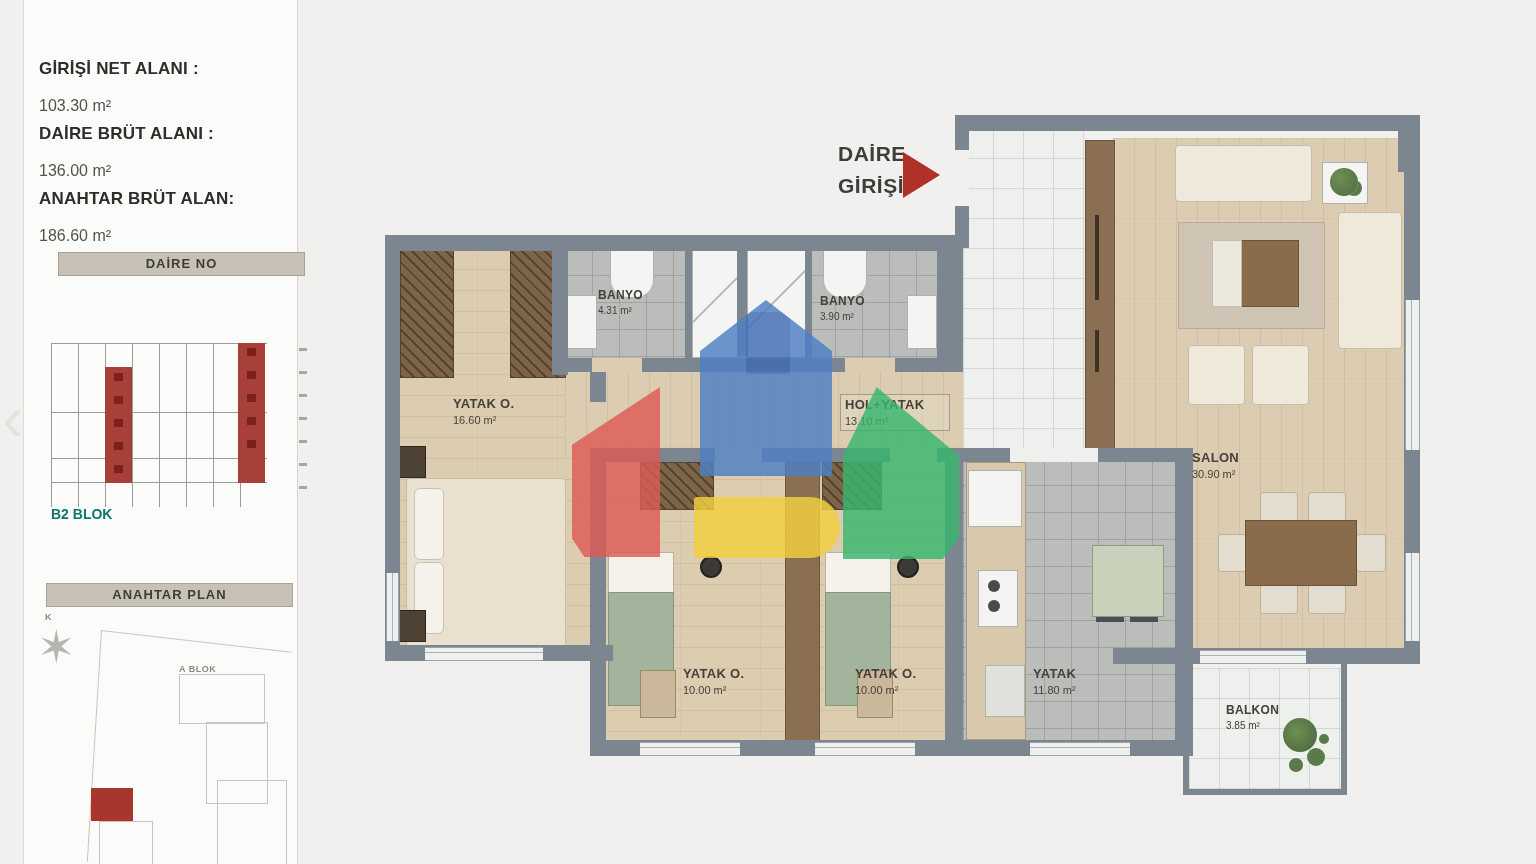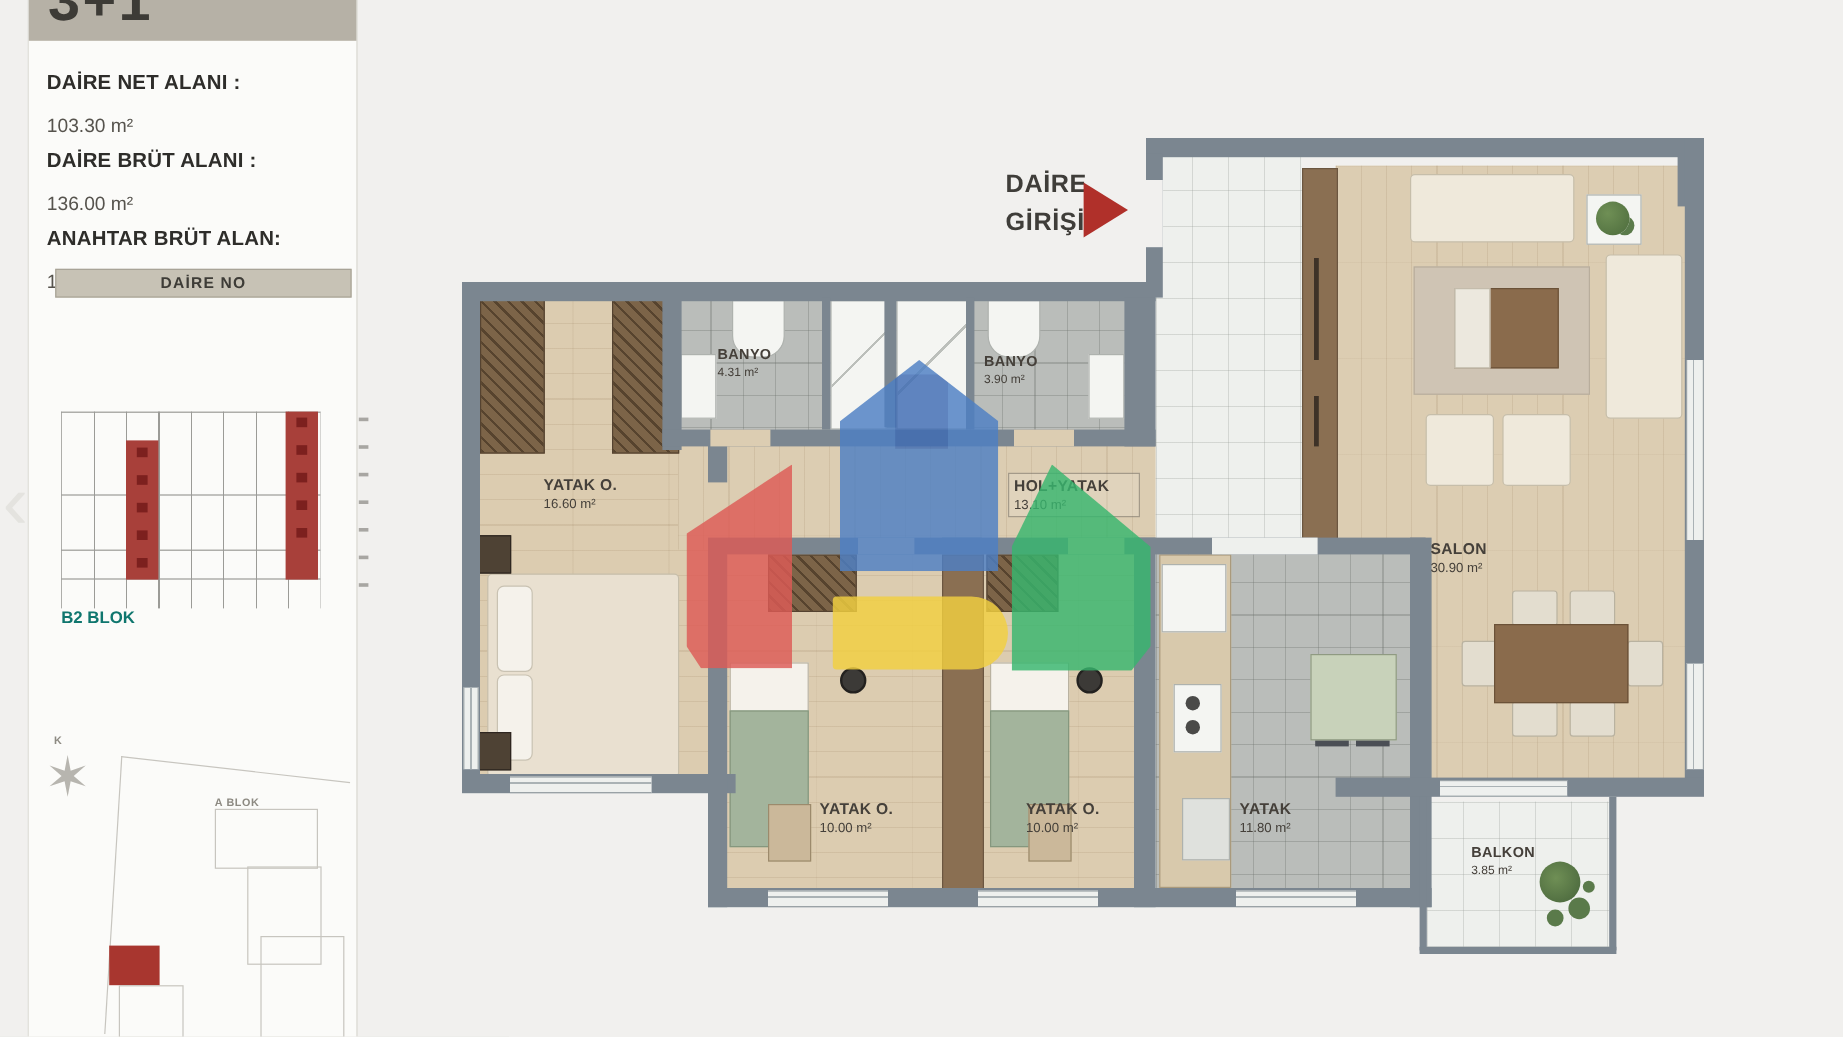--- a/index.html
+++ b/index.html
@@ -70,34 +70,31 @@
   .lamp{position:absolute;z-index:11;width:18px;height:18px;border-radius:50%;background:#3c3a37;border:2px solid #23211f;}
 </style>
 </head>
 <body>
 
 <div class="stage">
 
   <div class="prev-arrow">‹</div>
 
   <div class="sidebar">
-    <div class="plantype-bar">
-      <span>3+1</span>
-    </div>
 
     <div class="stats">
-      <div class="stat-label">DAİRE NET ALANI :</div>
+      <div class="stat-label">GİRİŞİ NET ALANI :</div>
       <div class="stat-value">103.30 m²</div>
       <div class="stat-label">DAİRE BRÜT ALANI :</div>
       <div class="stat-value">136.00 m²</div>
       <div class="stat-label">ANAHTAR BRÜT ALAN:</div>
       <div class="stat-value">186.60 m²</div>
     </div>
 
-    <div class="bar" style="top:224px;">DAİRE NO</div>
+    <div class="bar" style="top:252px;margin-left:12px;">DAİRE NO</div>
 
     <div class="grid">
       <div class="hline" style="top:0;"></div>
       <div class="hline" style="top:69px;"></div>
       <div class="hline" style="top:115px;"></div>
       <div class="hline" style="top:139px;"></div>
       <div class="redcol" style="left:54px;top:24px;height:116px;">
         <div class="mark" style="margin-top:6px;"></div>
         <div class="mark"></div>
         <div class="mark"></div>
@@ -115,20 +112,21 @@
       <div class="tick" style="top:28px;"></div>
       <div class="tick" style="top:51px;"></div>
       <div class="tick" style="top:74px;"></div>
       <div class="tick" style="top:97px;"></div>
       <div class="tick" style="top:120px;"></div>
       <div class="tick" style="top:143px;"></div>
     </div>
 
     <div class="b2">B2 BLOK</div>
 
+    <div class="bar" style="top:583px;">ANAHTAR PLAN</div>
 
     <div class="site">
       <div class="compass-k">K</div>
       <div class="compass">✶</div>
       <div class="site-line" style="left:72px;top:20px;width:192px;height:1px;transform:rotate(6.5deg);transform-origin:0 0;"></div>
       <div class="site-line" style="left:72px;top:20px;width:1px;height:232px;transform:rotate(3.5deg);transform-origin:0 0;"></div>
       <div class="ablok-label">A BLOK</div>
       <div class="outline" style="left:150px;top:64px;width:84px;height:48px;"></div>
       <div class="outline" style="left:177px;top:112px;width:60px;height:80px;"></div>
       <div class="redunit"></div>

